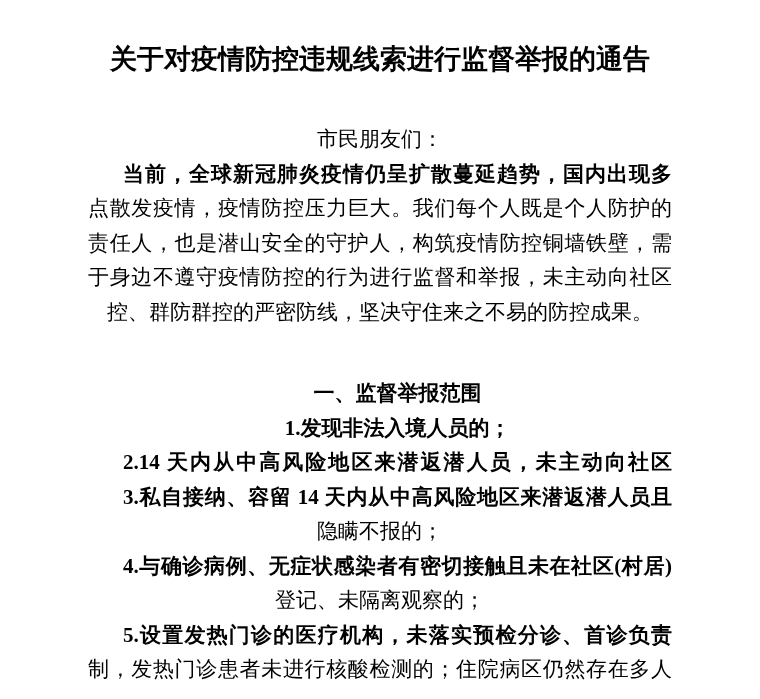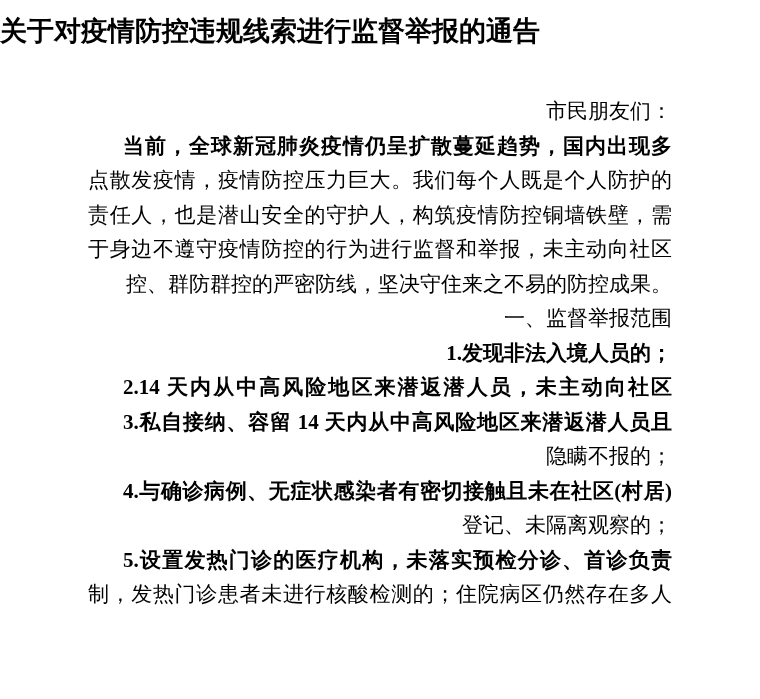--- a/index.html
+++ b/index.html
@@ -14,54 +14,55 @@
     color: #000000;
     font-family: "Liberation Serif", "DejaVu Serif", serif;
   }
   .page {
     position: relative;
     width: 760px;
     height: 699px;
     background: #ffffff;
   }
   .doc-title {
-    margin: 12px 0 0 0;
+    margin: 40px 0 0 0;
     padding: 0;
-    text-align: left;
+    text-align: center;
     font-size: 27px;
     line-height: 38px;
     font-weight: 700;
     letter-spacing: 0px;
     font-family: "Liberation Sans", "DejaVu Sans", sans-serif;
     color: #000000;
   }
   .doc-body {
     margin: 44px 0 0 88px;
     width: 584px;
     font-size: 21px;
     color: #000000;
   }
   .line {
     line-height: 34.5px;
     min-height: 34.5px;
-    text-align: right;
+    text-align: center;
     letter-spacing: 0px;
     white-space: normal;
   }
   .line.indent {
     text-indent: 35px;
     font-weight: bold;
   }
   .line.fill {
     text-align: justify;
     text-align-last: justify;
   }
   .line.bold {
-    font-weight: 400;
+    font-weight: 700;
     font-family: "Liberation Sans", "DejaVu Sans", sans-serif;
+    margin-top: 47px;
   }
 </style>
 </head>
 <body>
 
 <div class="page">
   <h1 class="doc-title">关于对疫情防控违规线索进行监督举报的通告</h1>
   <div class="doc-body" id="doc-body">
       <div class="line">市民朋友们：</div>
       <div class="line indent fill">当前，全球新冠肺炎疫情仍呈扩散蔓延趋势，国内出现多</div>

